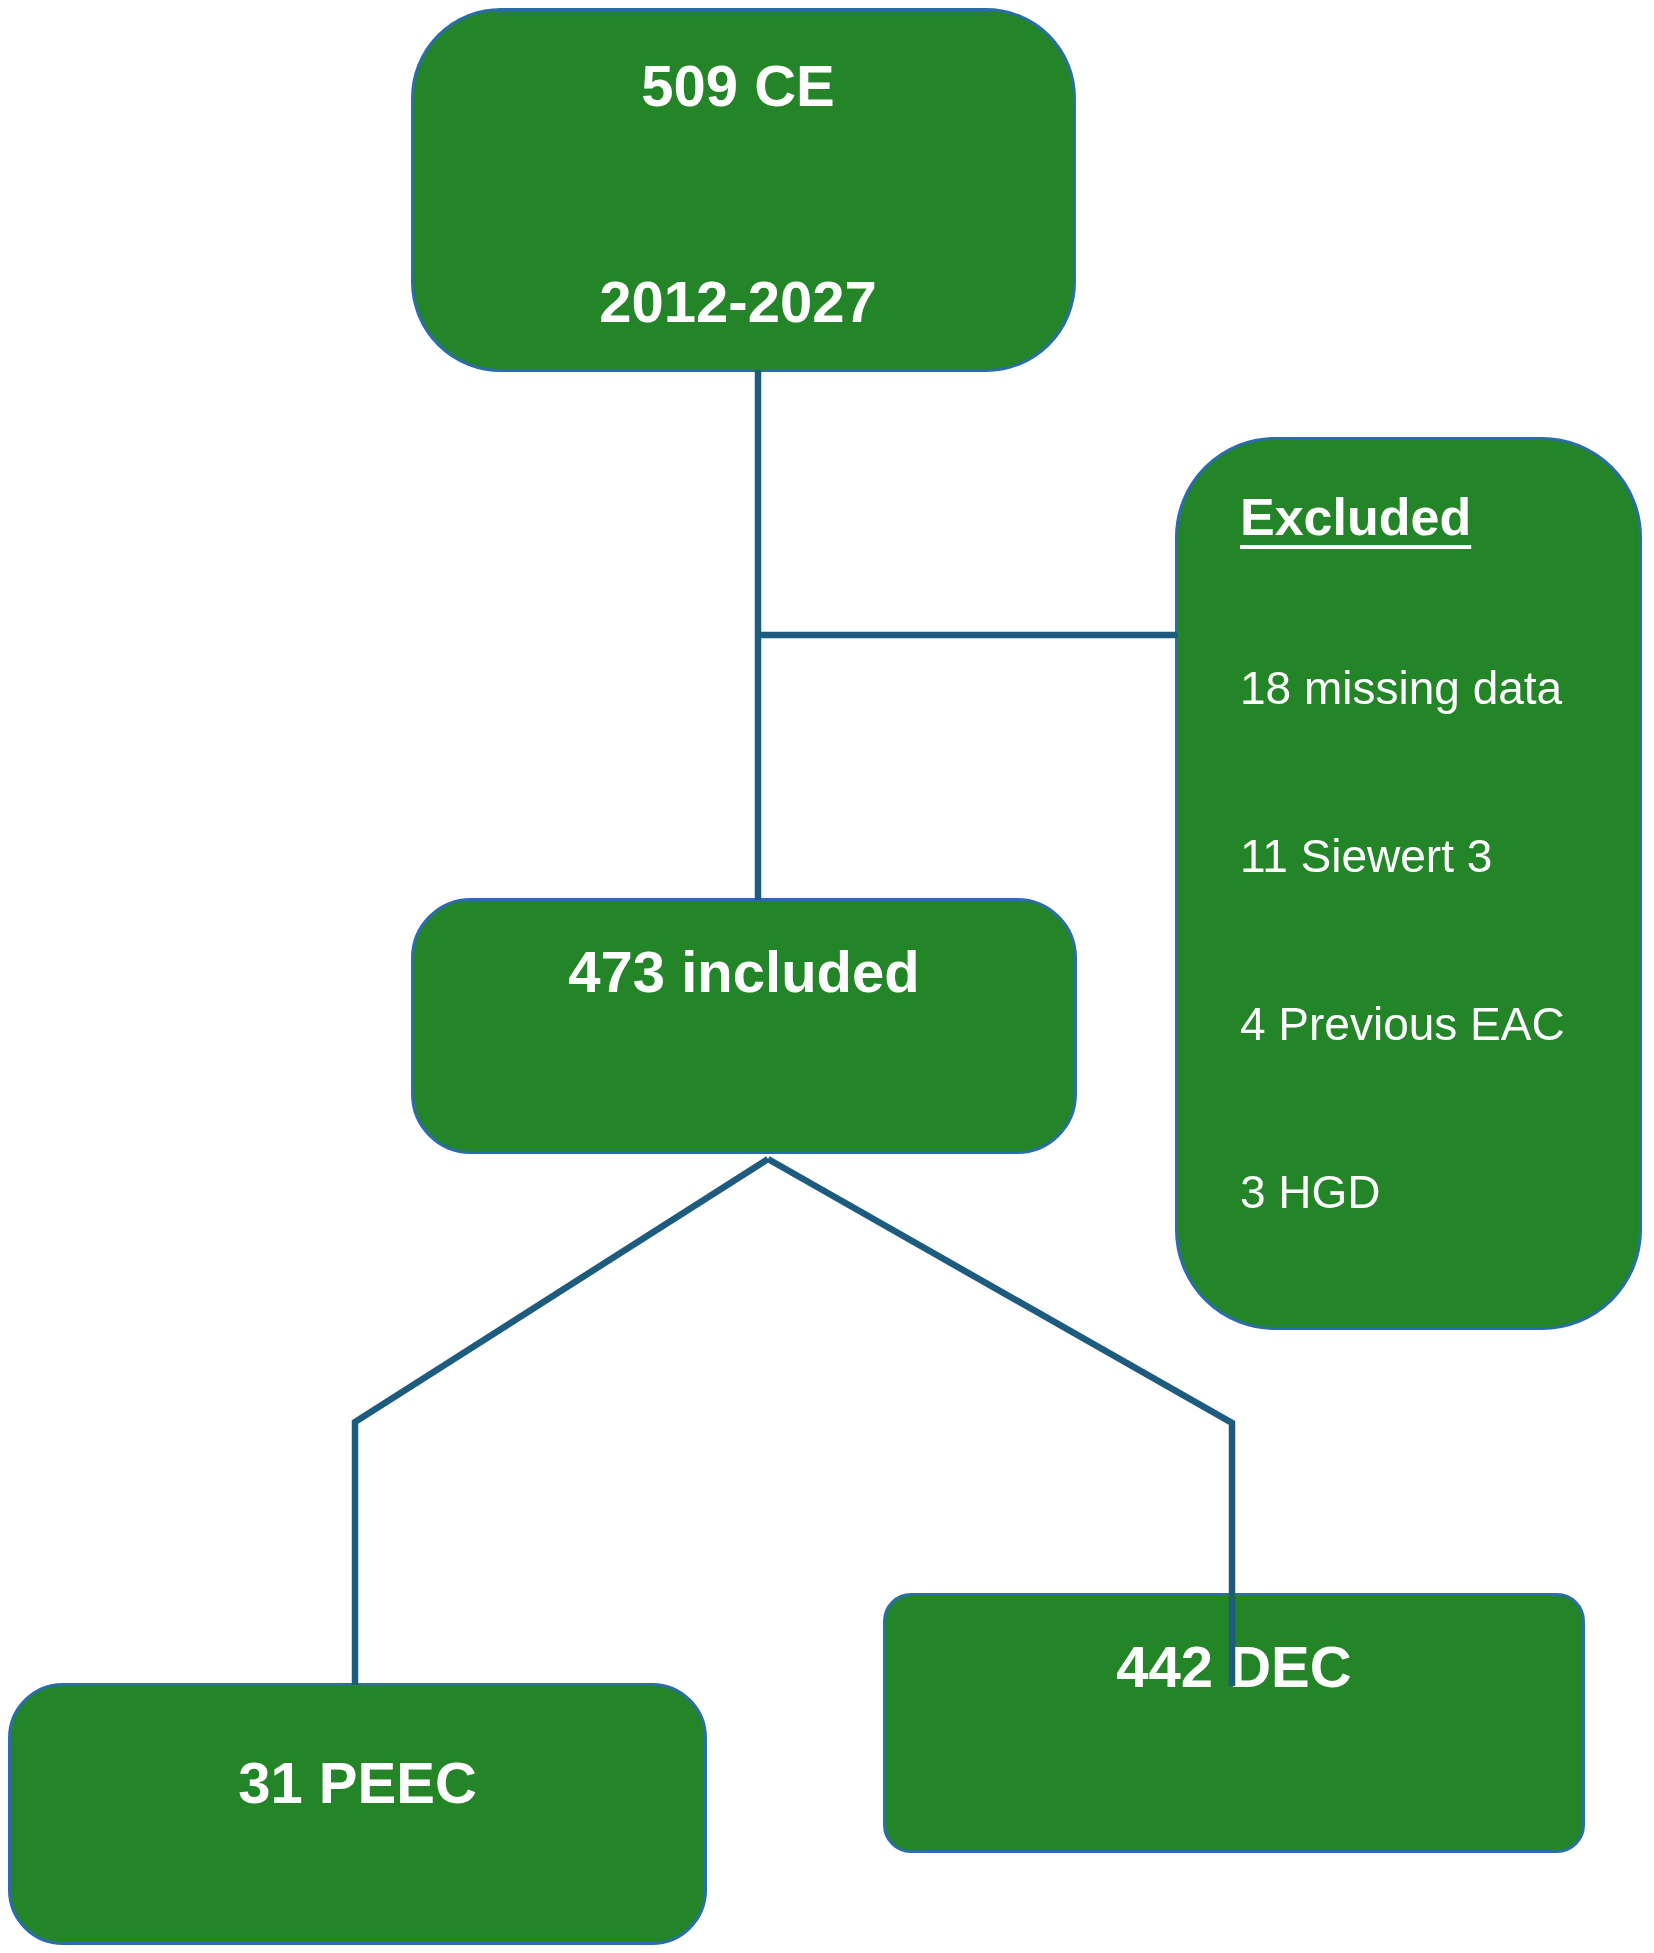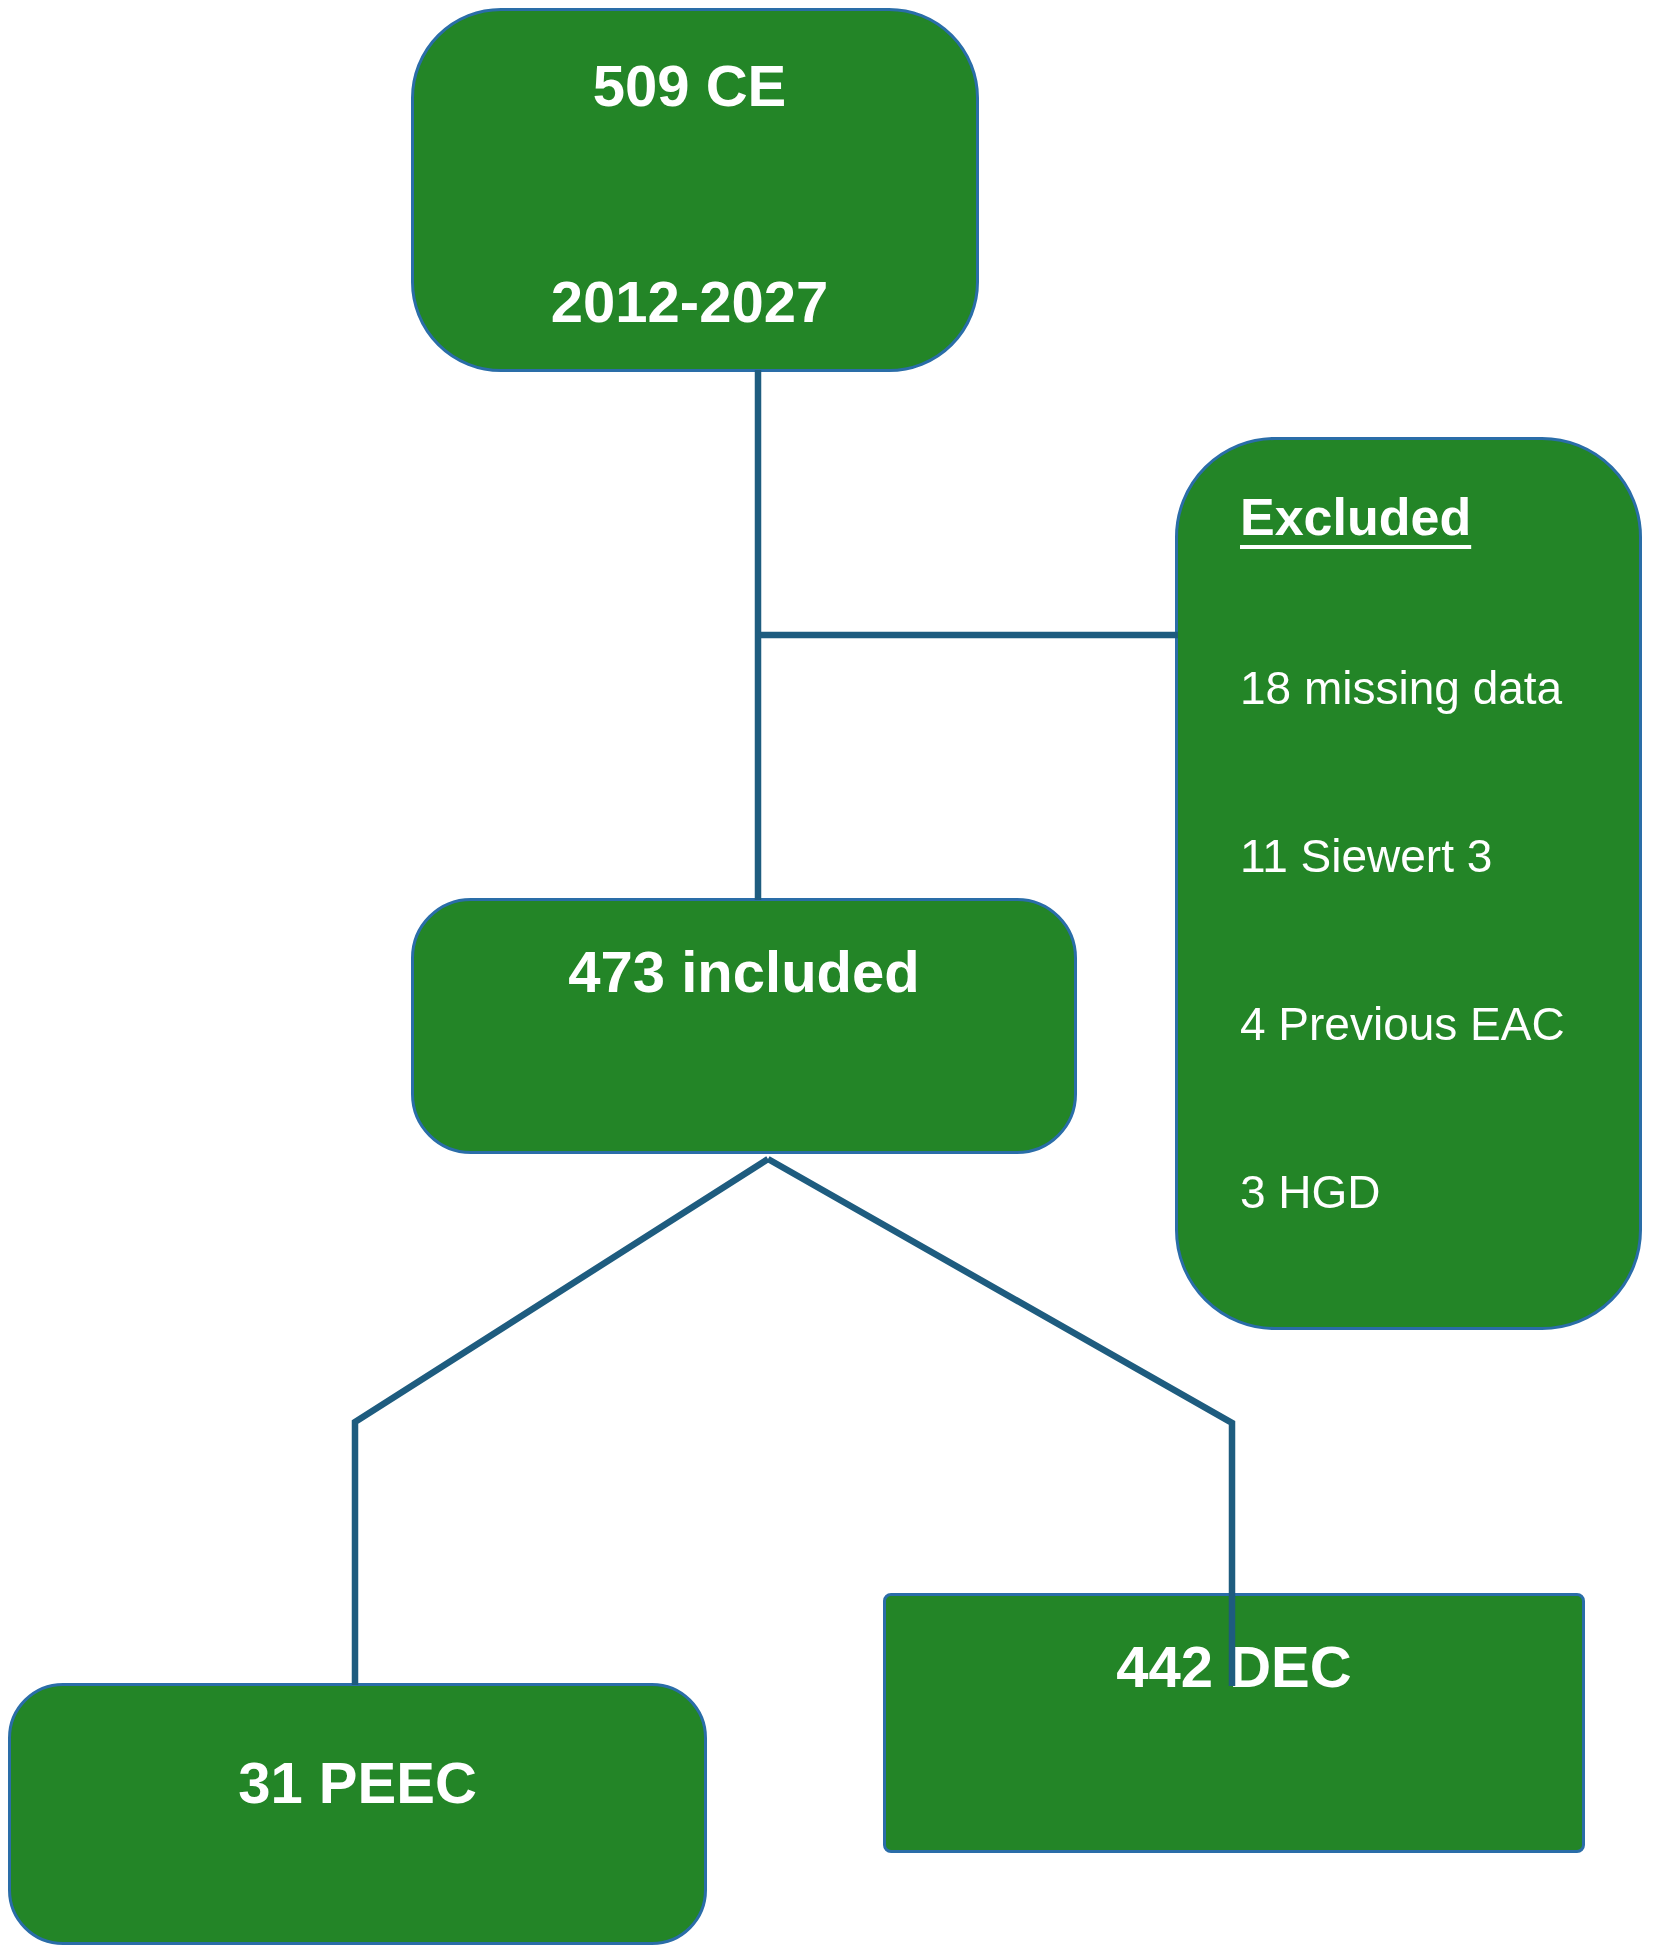--- a/index.html
+++ b/index.html
@@ -52,21 +52,21 @@
     font-size: 58px;
     line-height: 66px;
     color: var(--text);
     text-align: center;
     white-space: nowrap;
   }
 
   
   .node-top {
     left: 411px; top: 8px;
-    width: 568px; height: 364px;
+    width: 665px; height: 364px;
     border-radius: 90px;
     justify-content: space-between;
     padding: 42px 41px 34px 30px;
   }
 
   
   .node-excluded {
     left: 1175px; top: 437px;
     width: 467px; height: 893px;
     border-radius: 100px;
@@ -102,21 +102,21 @@
     left: 8px; top: 1683px;
     width: 699px; height: 262px;
     border-radius: 55px;
     padding-top: 64px;
   }
 
   
   .node-dec {
     left: 883px; top: 1593px;
     width: 702px; height: 260px;
-    border-radius: 8px;
+    border-radius: 28px;
     padding-top: 38px;
   }
 </style>
 </head>
 <body>
 
 <div class="canvas">
 
   <svg class="connector-svg" viewBox="0 0 1654 1953" xmlns="http://www.w3.org/2000/svg">
     <line x1="758" y1="370" x2="758" y2="900"></line>

